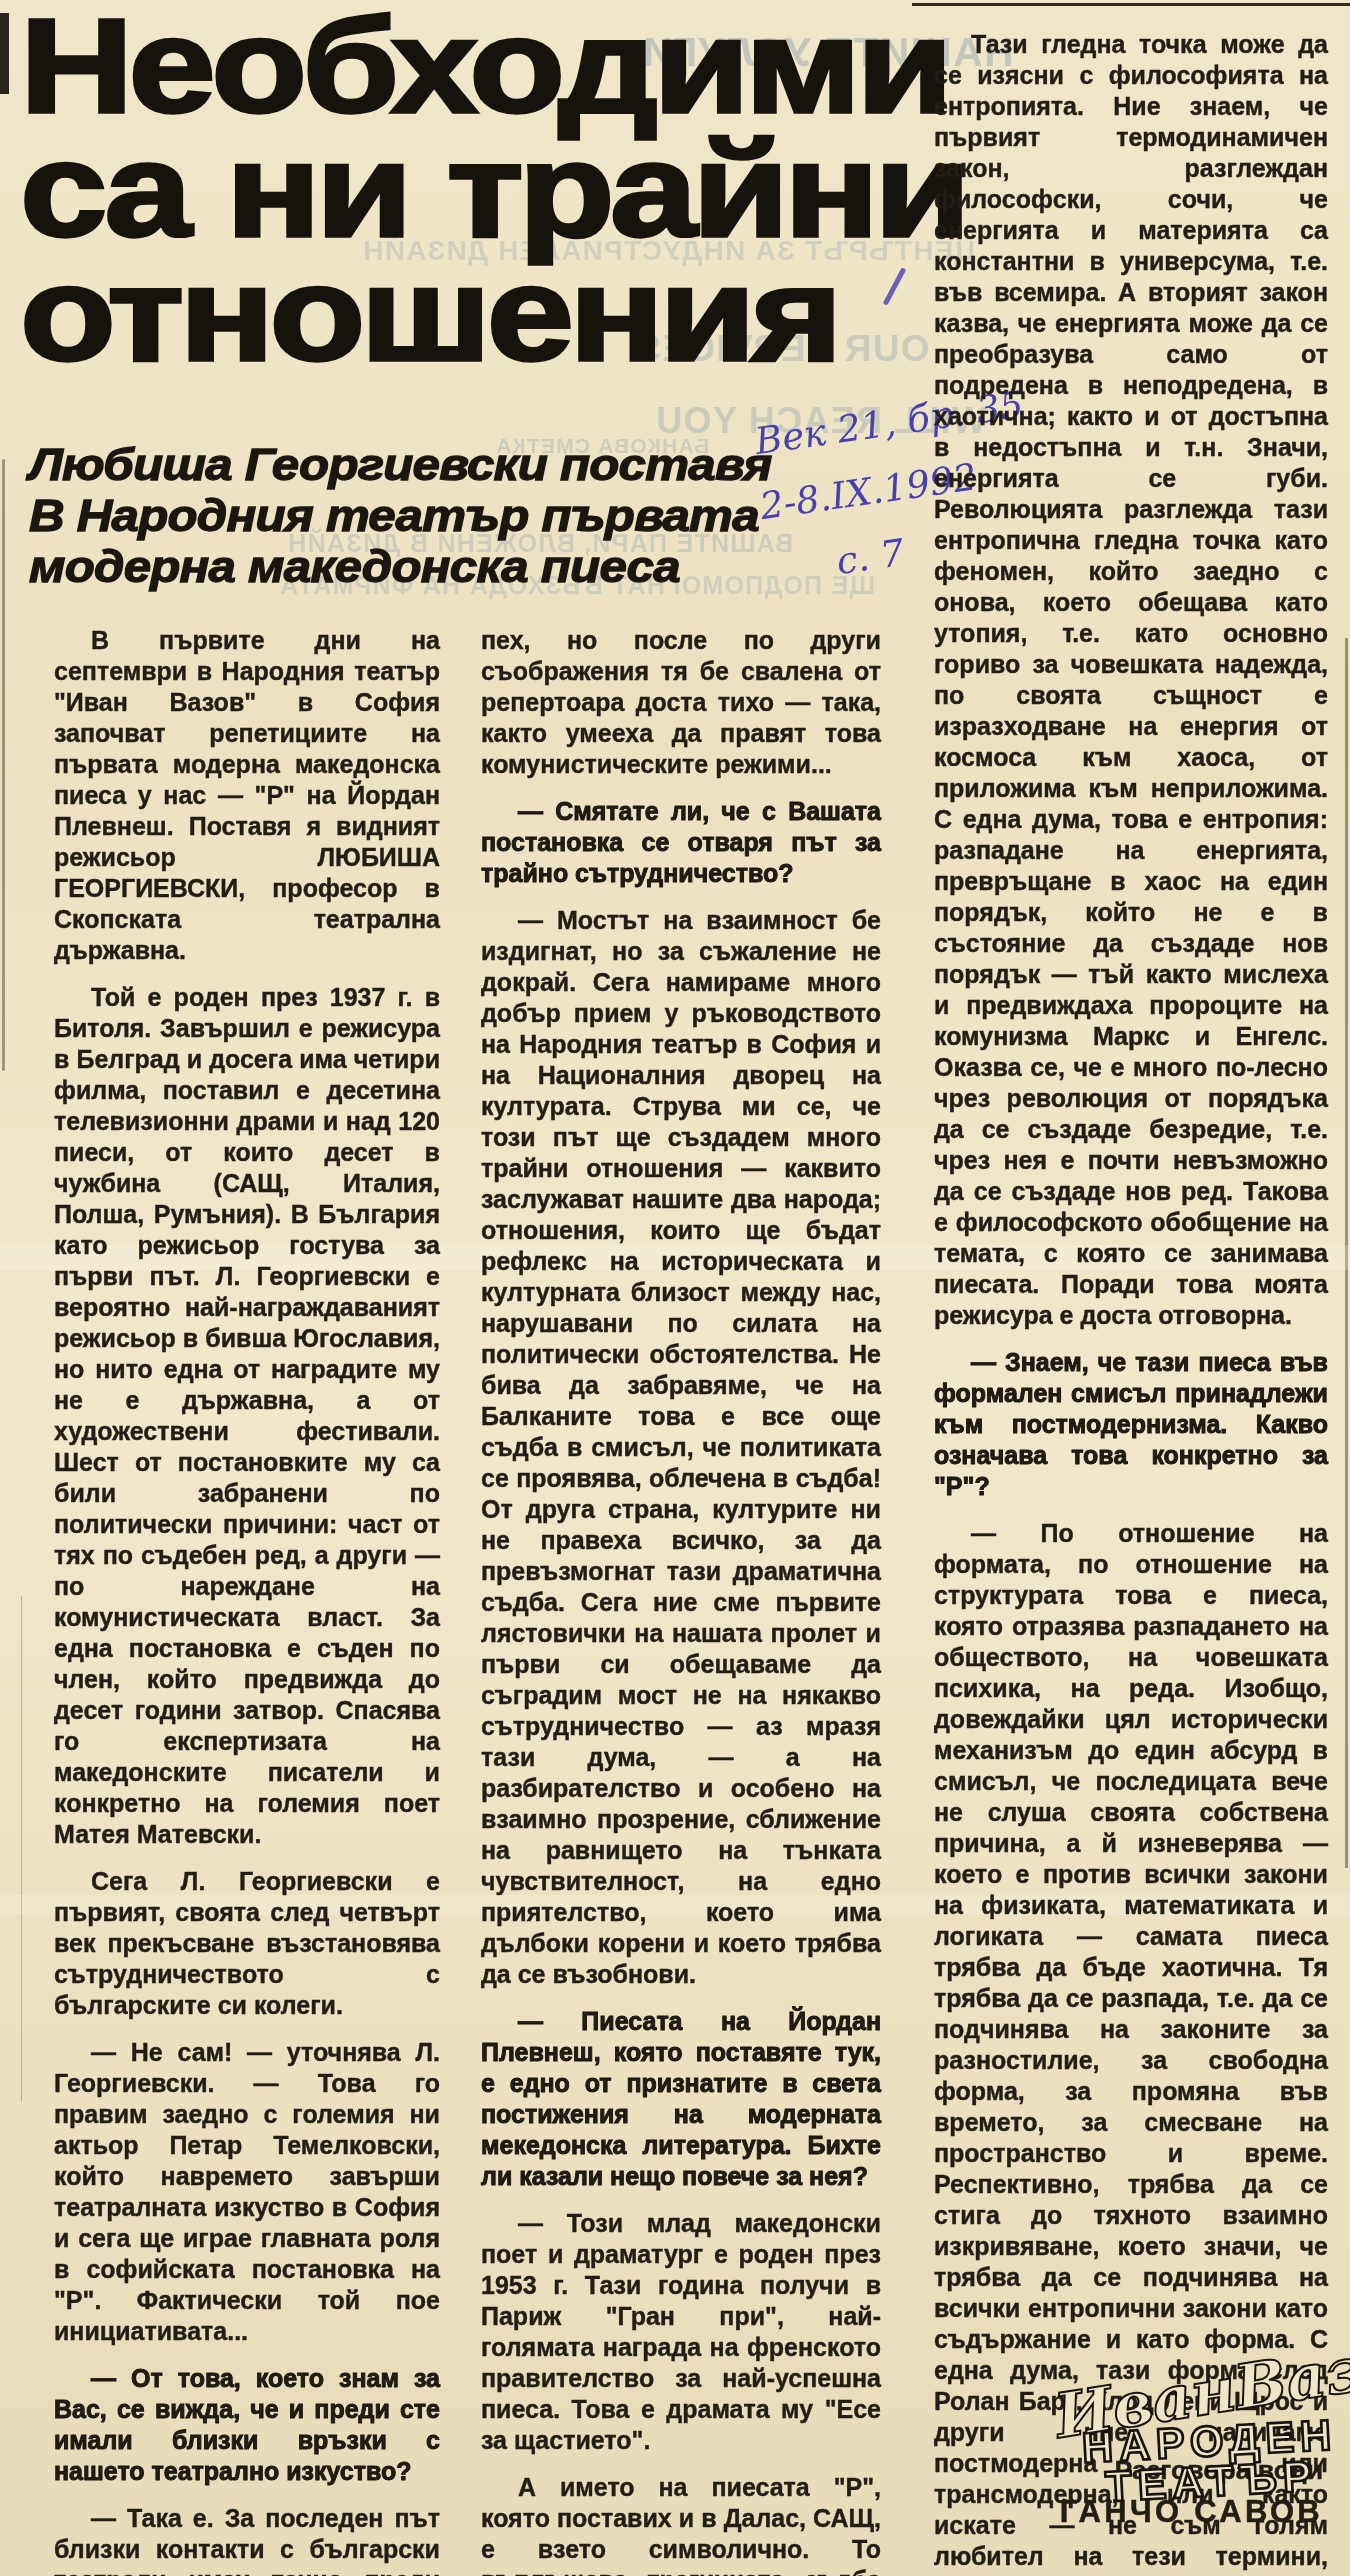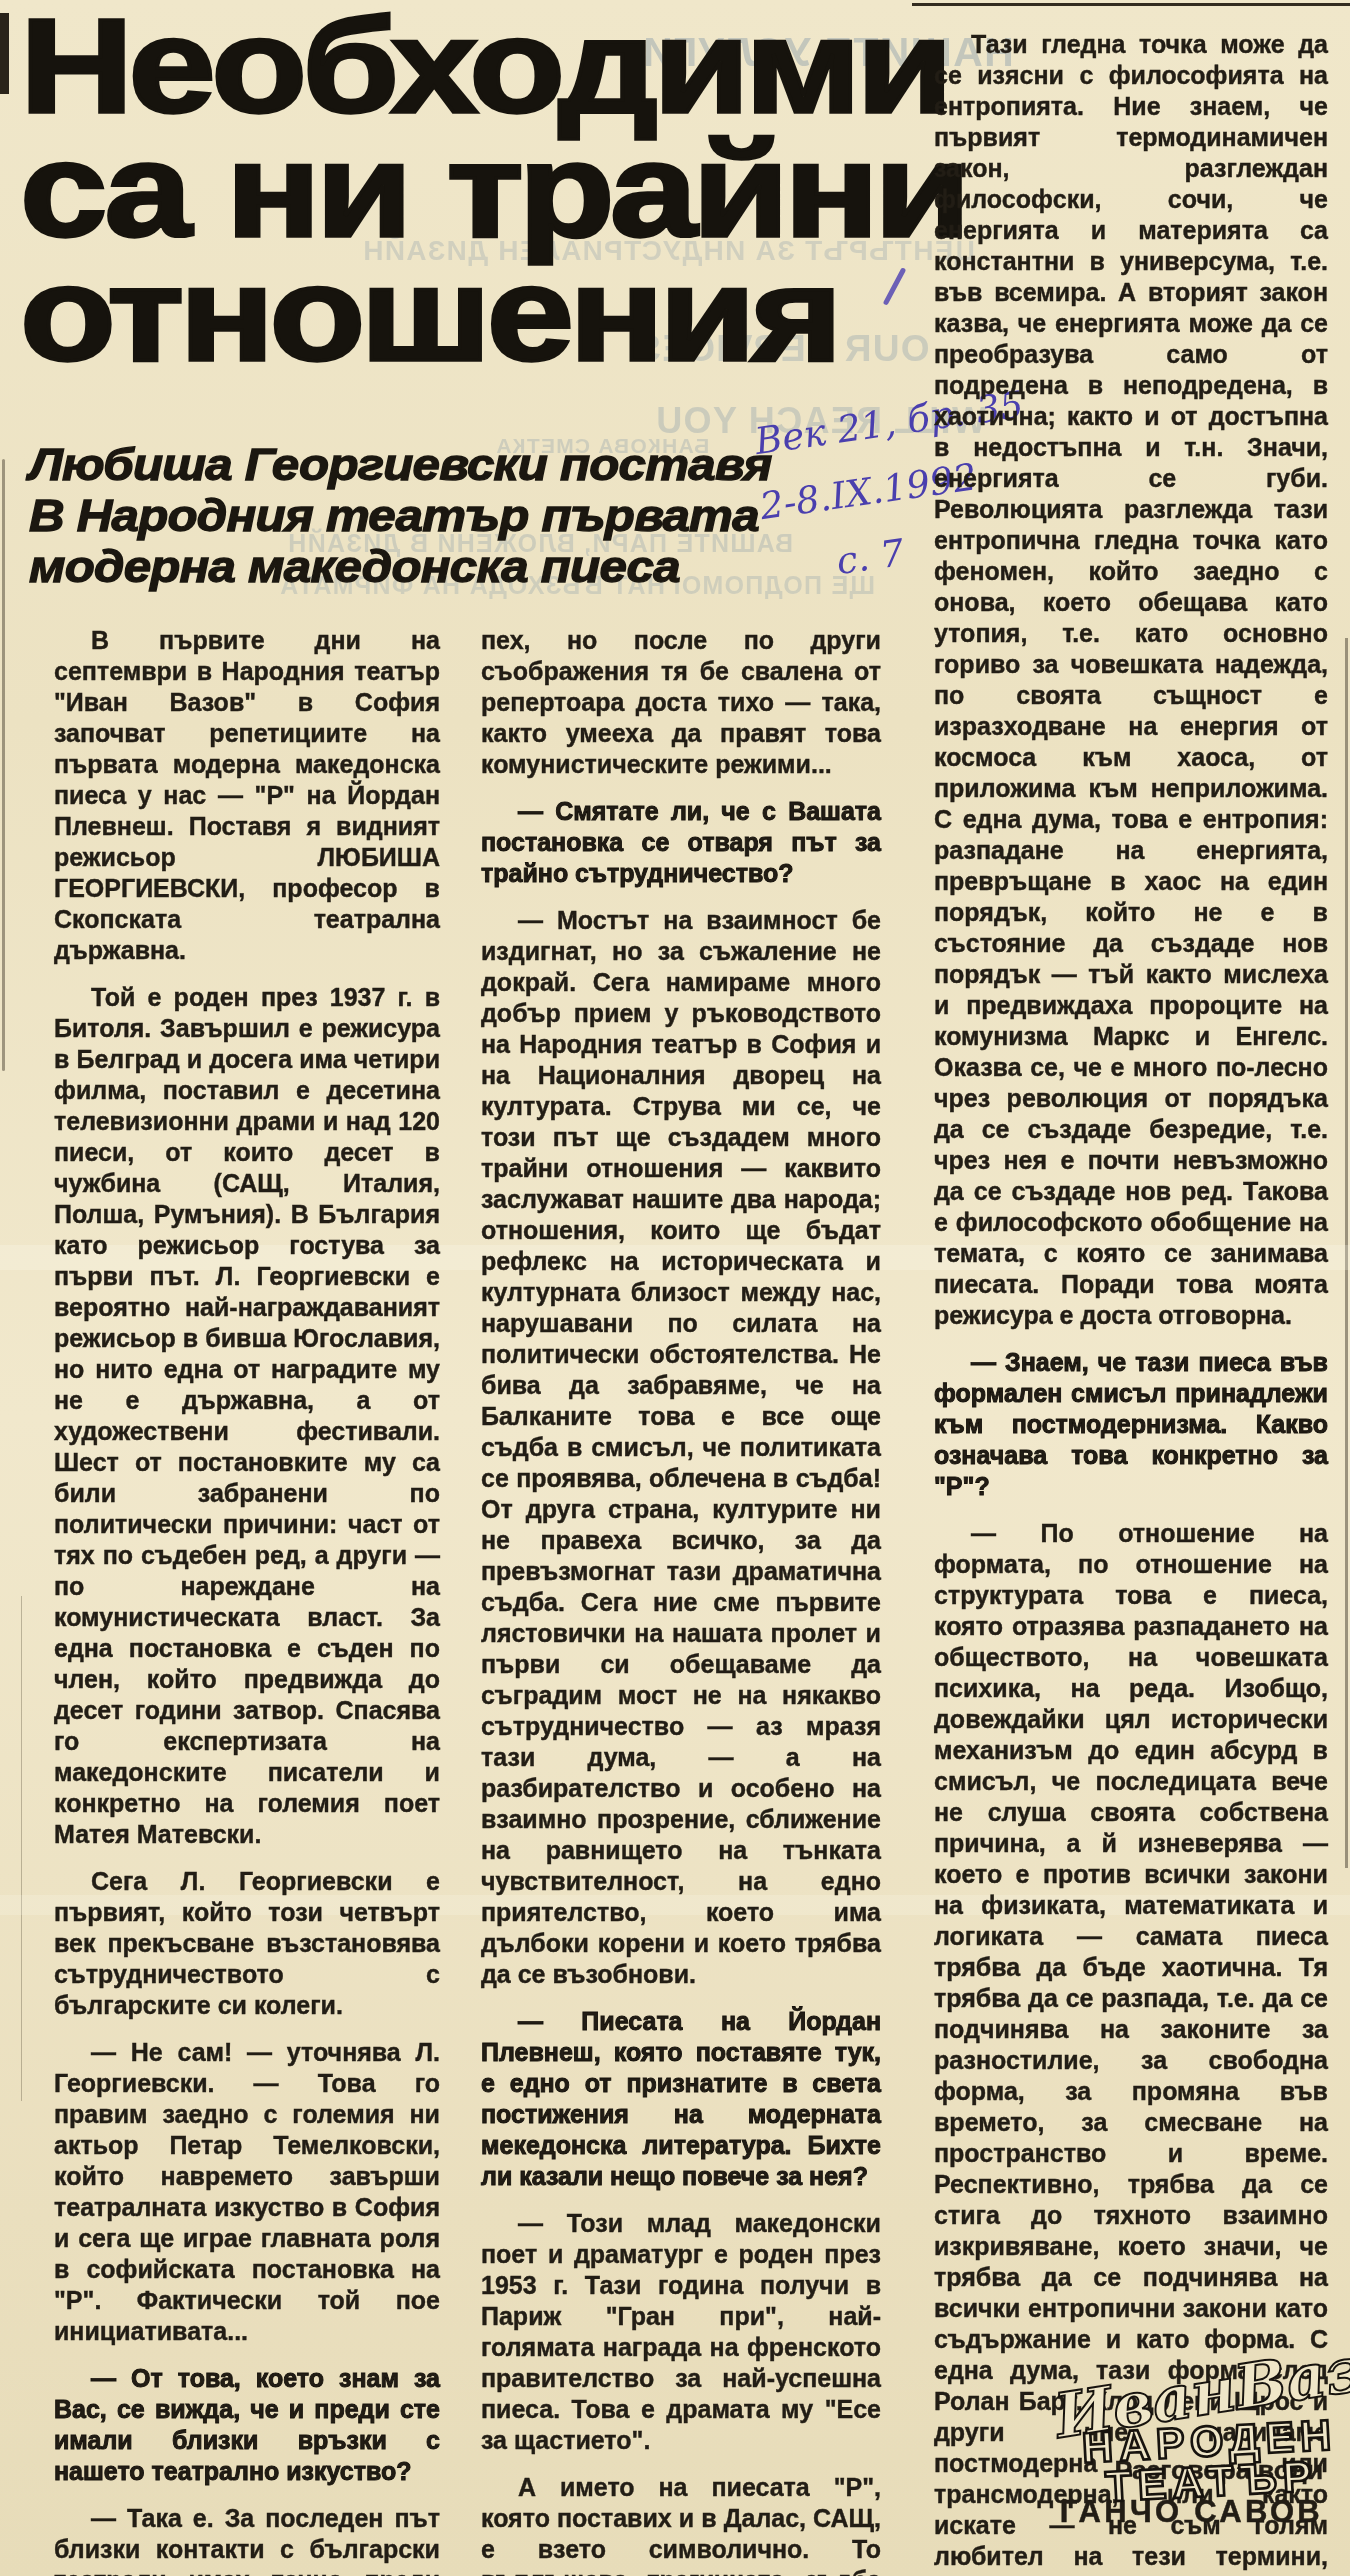--- a/index.html
+++ b/index.html
@@ -100,21 +100,21 @@
 
   <div class="hand">
     <span class="h1">Век 21, бр. 35</span>
     <span class="h2">2-8.IX.1992</span>
     <span class="h3">с. 7</span>
   </div>
 
   <div class="col col-left">
     <p>В първите дни на септември в Народния театър "Иван Вазов" в София започват репетициите на първата модерна македонска пиеса у нас — "Р" на Йордан Плевнеш. Поставя я видният режисьор ЛЮБИША ГЕОРГИЕВСКИ, професор в Скопската театрална държавна.</p>
     <p>Той е роден през 1937 г. в Битоля. Завършил е режисура в Белград и досега има четири филма, поставил е десетина телевизионни драми и над 120 пиеси, от които десет в чужбина (САЩ, Италия, Полша, Румъния). В България като режисьор гостува за първи път. Л. Георгиевски е вероятно най-награждаваният режисьор в бивша Югославия, но нито една от наградите му не е държавна, а от художествени фестивали. Шест от постановките му са били забранени по политически причини: част от тях по съдебен ред, а други — по нареждане на комунистическата власт. За една постановка е съден по член, който предвижда до десет години затвор. Спасява го експертизата на македонските писатели и конкретно на големия поет Матея Матевски.</p>
-    <p>Сега Л. Георгиевски е първият, който този четвърт век прекъсване възстановява сътрудничеството с българските си колеги.</p>
+    <p>Сега Л. Георгиевски е първият, своята след четвърт век прекъсване възстановява сътрудничеството с българските си колеги.</p>
     <p>— Не сам! — уточнява Л. Георгиевски. — Това го правим заедно с големия ни актьор Петар Темелковски, който навремето завърши театралната изкуство в София и сега ще играе главната роля в софийската постановка на "Р". Фактически той пое инициативата...</p>
     <p class="q">— От това, което знам за Вас, се вижда, че и преди сте имали близки връзки с нашето театрално изкуство?</p>
     <p>— Така е. За последен път близки контакти с български театрали имах точно преди двайсет и пет години, когато Боян Дановски дойде в Скопие, за да ни помогне в Драматичния театър при поставянето на една пиеса. Той проведе и семинар по режисура и актьорско майсторство. За него винаги ще пазя синовни спомени. От него съм научил много от онова, което зная сега като режисьор... За съжаление, скоро след като бяхме на турне в София, отношенията между страните ни се прекъснаха и мостът между може би най-близките народи на Балканите се срути, за да се издигне пак преди три години, когато събрах сили и направих в Скопие първата постановка в чужбина на пиесата на Йордан Радичков "Образ и подобие". Премиерата й имаше голям ус-</p>
   </div>
 
   <div class="col col-mid">
     <p class="noindent">пех, но после по други съображения тя бе свалена от репертоара доста тихо — така, както умееха да правят това комунистическите режими...</p>
     <p class="q">— Смятате ли, че с Вашата постановка се отваря път за трайно сътрудничество?</p>
     <p>— Мостът на взаимност бе издигнат, но за съжаление не докрай. Сега намираме много добър прием у ръководството на Народния театър в София и на Националния дворец на културата. Струва ми се, че този път ще създадем много трайни отношения — каквито заслужават нашите два народа; отношения, които ще бъдат рефлекс на историческата и културната близост между нас, нарушавани по силата на политически обстоятелства. Не бива да забравяме, че на Балканите това е все още съдба в смисъл, че политиката се проявява, облечена в съдба! От друга страна, културите ни не правеха всичко, за да превъзмогнат тази драматична съдба. Сега ние сме първите лястовички на нашата пролет и първи си обещаваме да съградим мост не на някакво сътрудничество — аз мразя тази дума, — а на разбирателство и особено на взаимно прозрение, сближение на равнището на тънката чувствителност, на едно приятелство, което има дълбоки корени и което трябва да се възобнови.</p>
     <p class="q">— Пиесата на Йордан Плевнеш, която поставяте тук, е едно от признатите в света постижения на модерната мекедонска литература. Бихте ли казали нещо повече за нея?</p>

